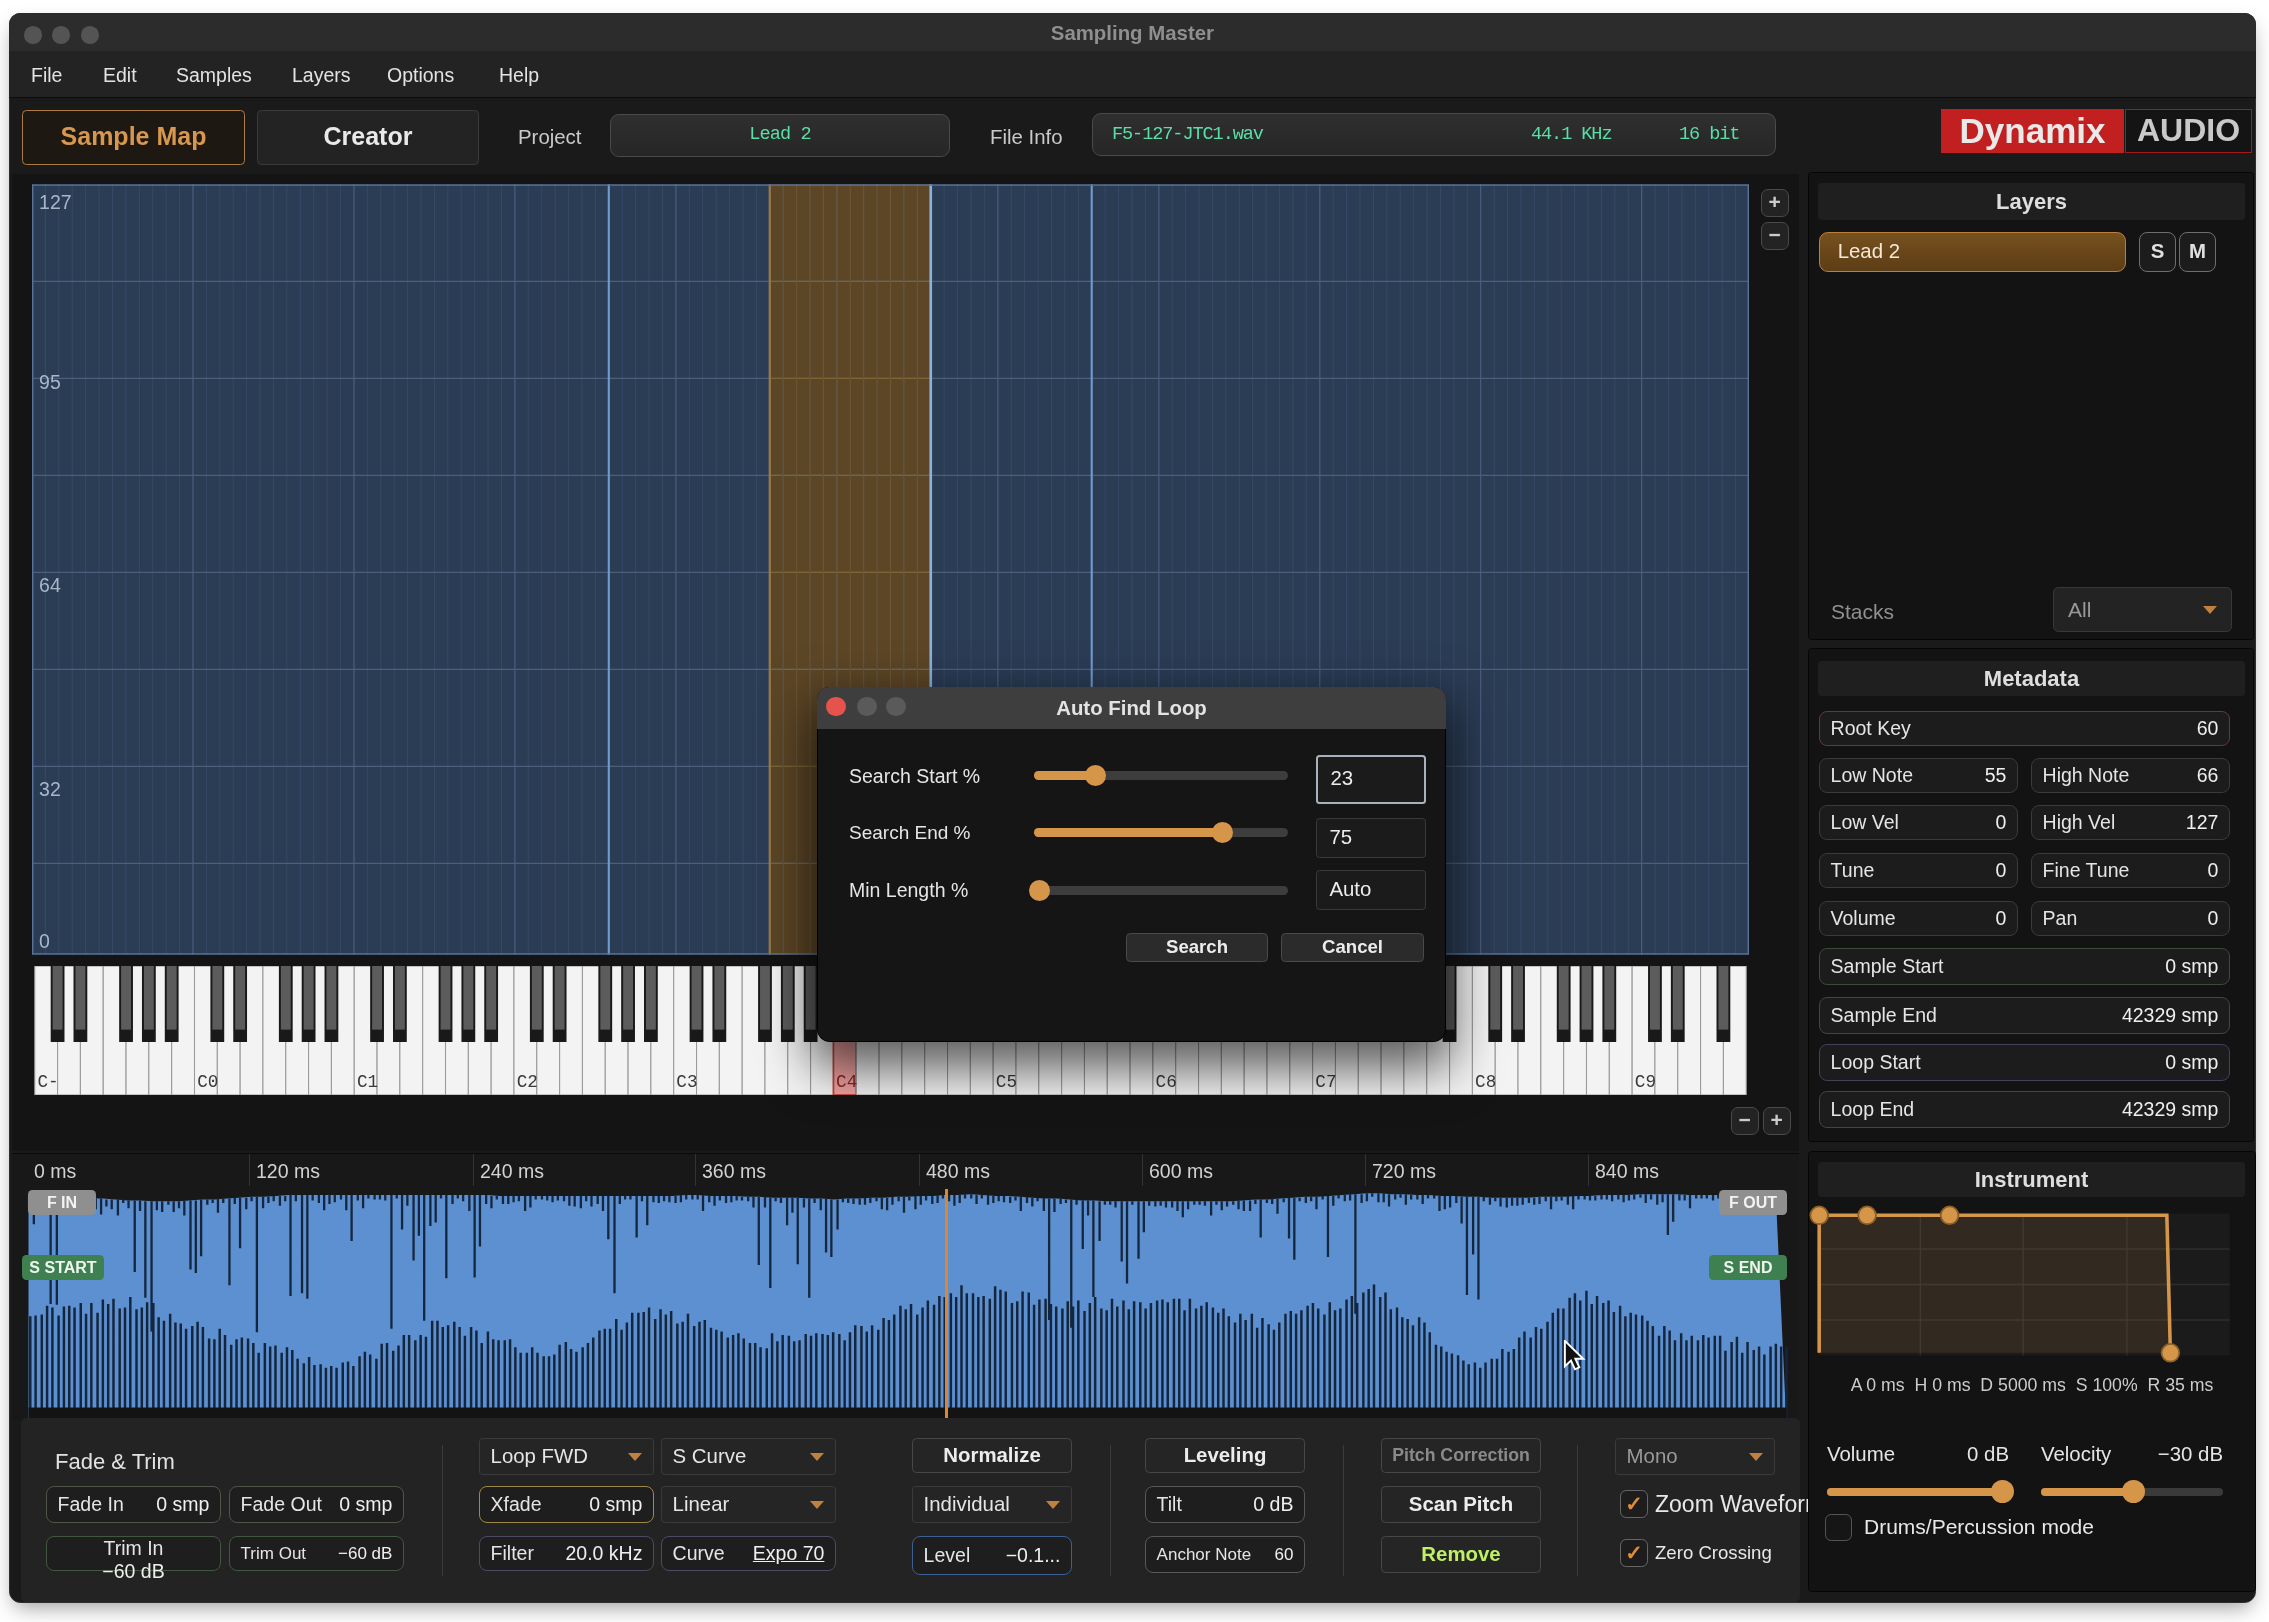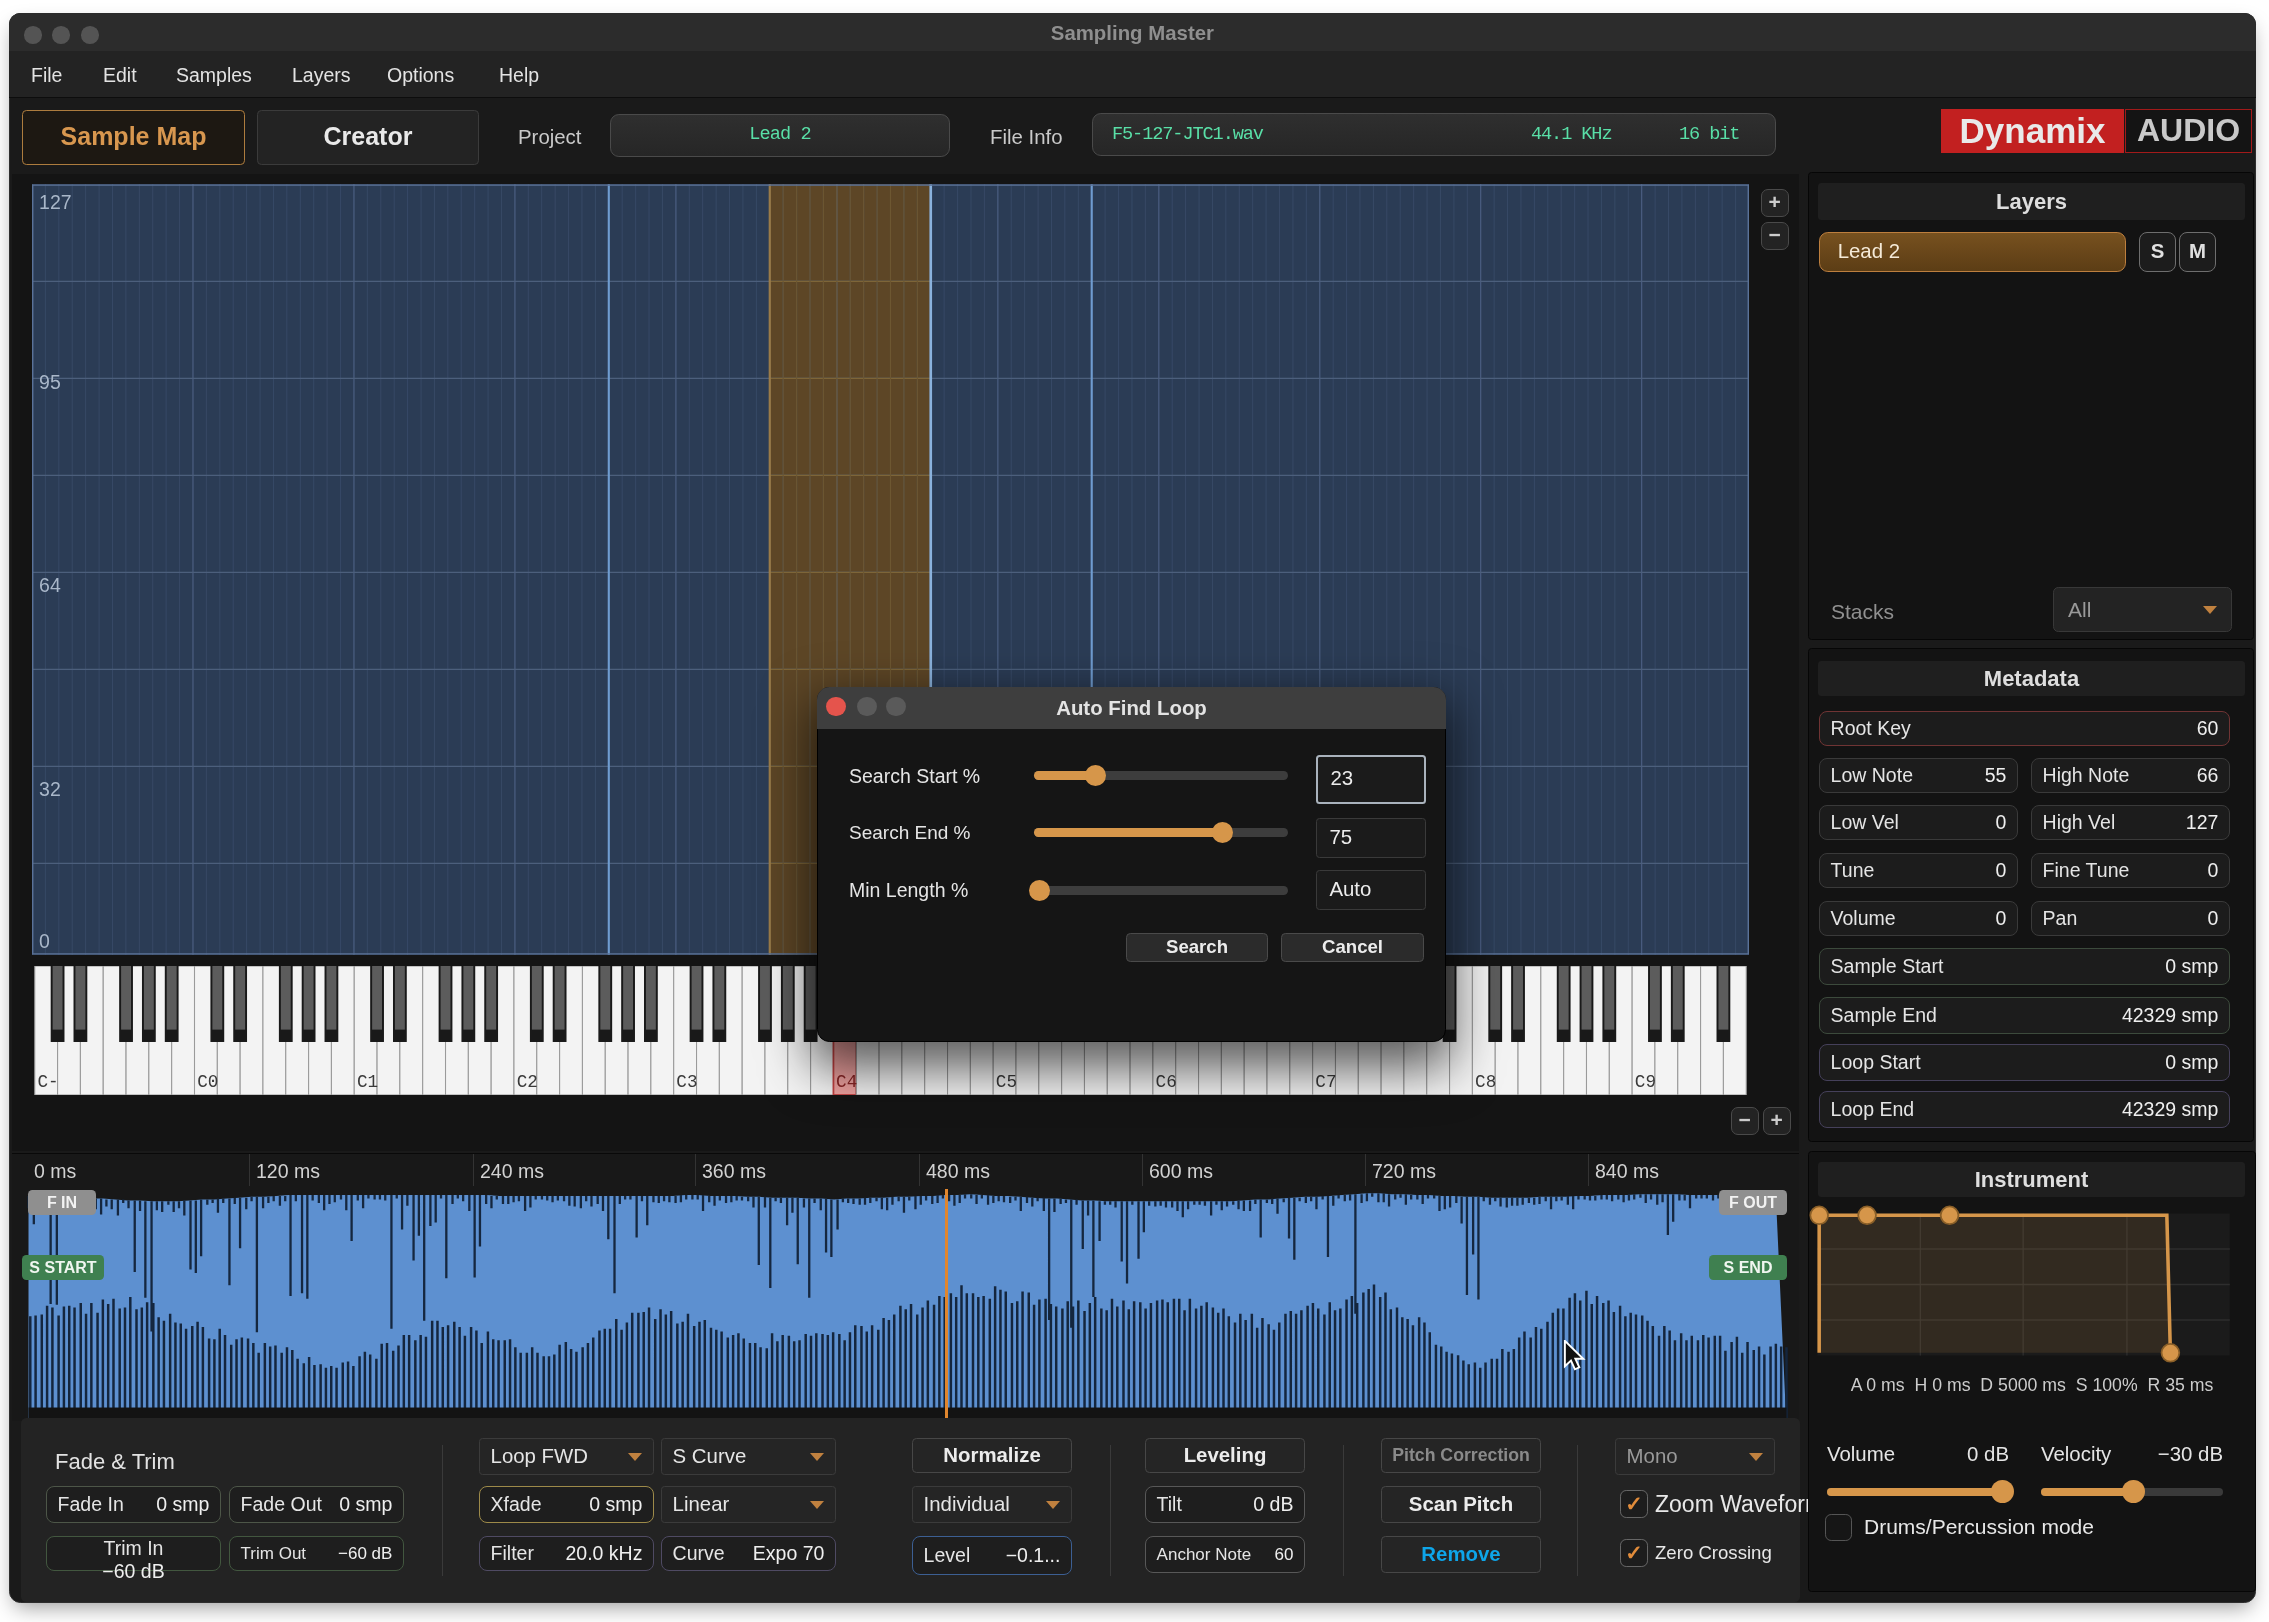--- a/index.html
+++ b/index.html
@@ -311,21 +311,21 @@
 <div style="position:absolute;left:661px;top:1486px;width:175px;height:37px;background:#252525;border:1.3px solid #3b3b3b;border-radius:3.5px;display:flex;align-items:center;justify-content:space-between;padding:0 10.6px;font-size:20.4px;">
     <span style="color:#e5e5e5;">Linear</span>
     <span class="caret"></span>
   </div>
 <div style="position:absolute;left:479px;top:1536px;width:175px;height:35px;background:#1e1e1e;border:1.3px solid #4f4a63;border-radius:8px;display:flex;align-items:center;justify-content:space-between;padding:0 10.6px;font-size:19.5px;">
     <span style="color:#e5e5e5;">Filter</span>
     <span style="color:#efefef;">20.0 kHz</span>
   </div>
 <div style="position:absolute;left:661px;top:1536px;width:175px;height:35px;background:#1e1e1e;border:1.3px solid #4f4a63;border-radius:8px;display:flex;align-items:center;justify-content:space-between;padding:0 10.6px;font-size:19.5px;">
     <span style="color:#e5e5e5;">Curve</span>
-    <span style="color:#efefef;">Expo 70</span>
+    <span style="color:#efefef;text-decoration:underline;">Expo 70</span>
   </div>
 <div style="position:absolute;left:912px;top:1438px;width:160px;height:35px;background:#252525;border:1.3px solid #474747;border-radius:4.4px;text-align:center;line-height:33px;font-size:20.4px;font-weight:bold;color:#ececec;">Normalize</div>
 <div style="position:absolute;left:912px;top:1486px;width:160px;height:37px;background:#252525;border:1.3px solid #3b3b3b;border-radius:3.5px;display:flex;align-items:center;justify-content:space-between;padding:0 10.6px;font-size:20.4px;">
     <span style="color:#e5e5e5;">Individual</span>
     <span class="caret"></span>
   </div>
 <div style="position:absolute;left:912px;top:1536px;width:160px;height:39px;background:#1e1e1e;border:1.3px solid #3c5f93;border-radius:8px;display:flex;align-items:center;justify-content:space-between;padding:0 10.6px;font-size:19.5px;">
     <span style="color:#e5e5e5;">Level</span>
     <span style="color:#efefef;">−0.1...</span>
   </div>
@@ -333,21 +333,21 @@
 <div style="position:absolute;left:1145px;top:1486px;width:160px;height:37px;background:#1e1e1e;border:1.3px solid #585858;border-radius:8px;display:flex;align-items:center;justify-content:space-between;padding:0 10.6px;font-size:19.5px;">
     <span style="color:#e5e5e5;">Tilt</span>
     <span style="color:#efefef;">0 dB</span>
   </div>
 <div style="position:absolute;left:1145px;top:1536px;width:160px;height:37px;background:#1e1e1e;border:1.3px solid #585858;border-radius:8px;display:flex;align-items:center;justify-content:space-between;padding:0 10.6px;font-size:17px;">
     <span style="color:#e5e5e5;">Anchor Note</span>
     <span style="color:#efefef;">60</span>
   </div>
 <div style="position:absolute;left:1381px;top:1438px;width:160px;height:35px;background:#252525;border:1.3px solid #474747;border-radius:4.4px;text-align:center;line-height:33px;font-size:17.7px;font-weight:bold;color:#8a8a8a;">Pitch Correction</div>
 <div style="position:absolute;left:1381px;top:1486px;width:160px;height:37px;background:#252525;border:1.3px solid #474747;border-radius:4.4px;text-align:center;line-height:35px;font-size:20.4px;font-weight:bold;color:#ececec;">Scan Pitch</div>
-<div style="position:absolute;left:1381px;top:1536px;width:160px;height:37px;background:#252525;border:1.3px solid #474747;border-radius:4.4px;text-align:center;line-height:35px;font-size:20.4px;font-weight:bold;color:#0ea5e9;">Remove</div>
+<div style="position:absolute;left:1381px;top:1536px;width:160px;height:37px;background:#252525;border:1.3px solid #474747;border-radius:4.4px;text-align:center;line-height:35px;font-size:20.4px;font-weight:bold;color:#bef264;">Remove</div>
 <div style="position:absolute;left:1615px;top:1438px;width:160px;height:37px;background:#252525;border:1.3px solid #3b3b3b;border-radius:3.5px;display:flex;align-items:center;justify-content:space-between;padding:0 10.6px;font-size:20.4px;">
     <span style="color:#9a9a9a;">Mono</span>
     <span class="caret"></span>
   </div>
 <div style="position:absolute;left:1620px;top:1490px;width:28px;height:28px;background:#1d1d1d;border:1.8px solid #666;border-radius:6.2px;text-align:center;line-height:25px;font-size:21px;font-weight:bold;color:#e08b3a;">✓</div>
 <div style="position:absolute;left:1655px;top:1488px;width:293px;height:32px;font-size:23px;color:#e8e8e8;line-height:32px;">Zoom Waveform</div>
 <div style="position:absolute;left:1620px;top:1539px;width:28px;height:28px;background:#1d1d1d;border:1.8px solid #666;border-radius:6.2px;text-align:center;line-height:25px;font-size:21px;font-weight:bold;color:#e08b3a;">✓</div>
 <div style="position:absolute;left:1655px;top:1537px;width:293px;height:32px;font-size:18.6px;color:#e8e8e8;line-height:32px;">Zero Crossing</div>
 <div style="position:absolute;left:1808px;top:172px;width:446px;height:468px;background:#131313;border:0.9px solid #060606;border-radius:3.5px;"></div>
 <div style="position:absolute;left:1818px;top:183px;width:427px;height:37px;background:#1f1f1f;border-radius:3.5px;text-align:center;line-height:37px;font-size:22px;font-weight:bold;color:#dedede;">Layers</div>

